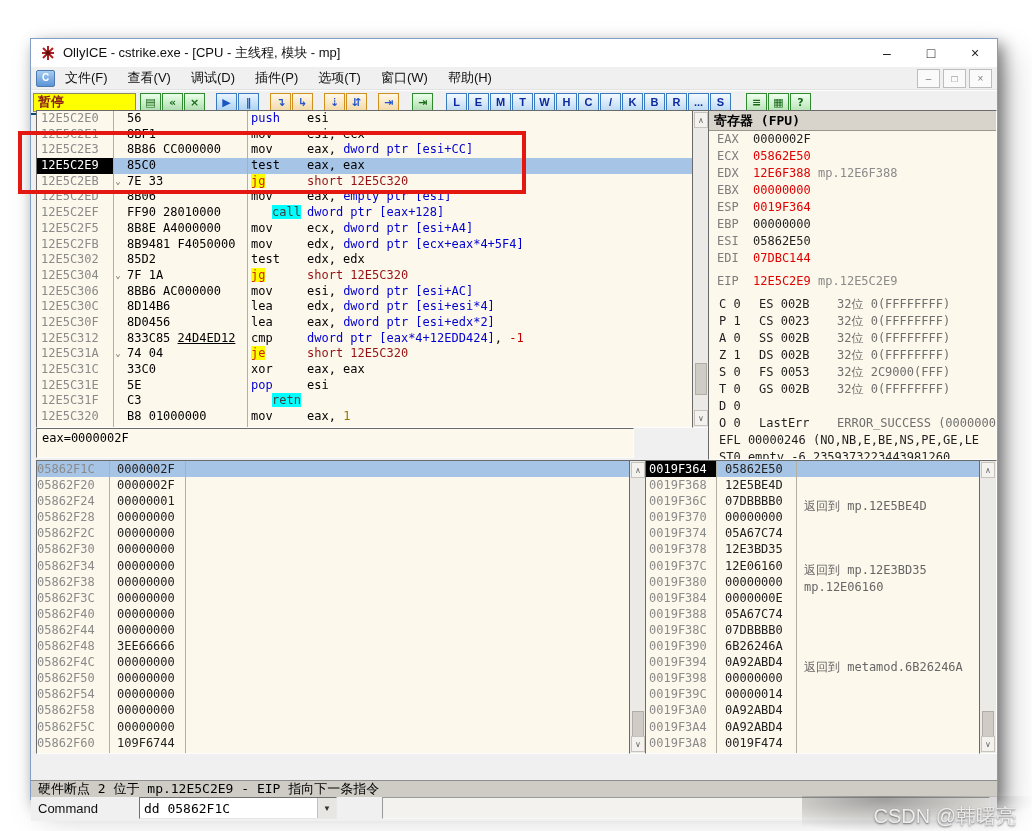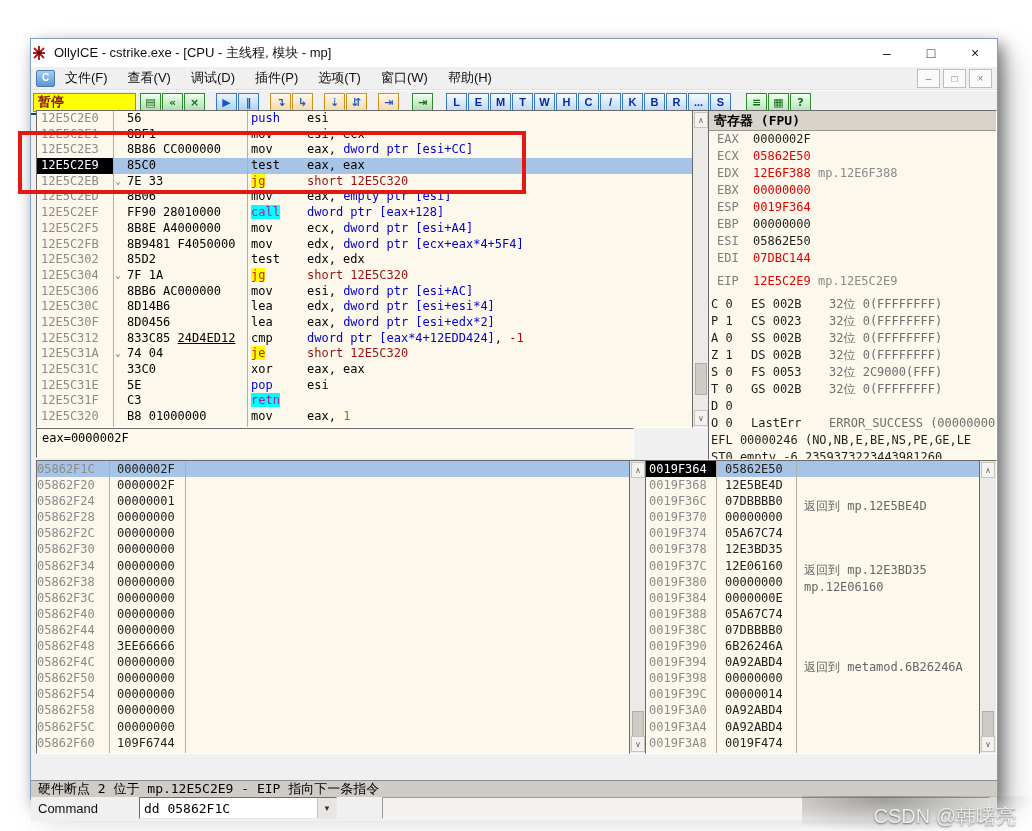--- a/index.html
+++ b/index.html
@@ -1,21 +1,21 @@
 <!DOCTYPE html>
 <html><head>
 <meta charset="utf-8">
 <style>
   html,body{margin:0;padding:0;background:#fff;}
   #canvas{position:relative;width:1032px;height:831px;background:#ffffff;overflow:hidden;
           font-family:"Liberation Sans",sans-serif;}
   
   .win{position:absolute;left:30px;top:38px;width:966px;height:760px;background:#f0f0f0;
        border:1px solid #7fa0c4;box-shadow:5px 6px 14px rgba(0,0,0,.45),12px 16px 30px rgba(0,0,0,.22);}
-  .titlebar{height:28px;background:#ffffff;display:flex;align-items:center;}
+  .titlebar{height:28px;background:#ffffff;display:flex;align-items:center;padding-left:9px;}
   .title{font-size:13px;color:#101010;margin-left:7px;white-space:nowrap;}
   .wbtns{margin-left:auto;display:flex;}
   .wbtn{width:44px;height:28px;display:flex;align-items:center;justify-content:center;
         font-size:14px;color:#222;}
   .menubar{height:22px;background:#f0f0f0;display:flex;align-items:center;padding-left:5px;
            font-size:13px;border-bottom:1px solid #e2e2e2;}
   .mdiicon{width:17px;height:15px;background:linear-gradient(#a6cdf2,#5b94d6);border:1px solid #4a7ab0;
            color:#fff;font:bold 10px/14px "Liberation Sans",sans-serif;text-align:center;border-radius:2px;flex:none;}
   .mitem{padding:0 10px;color:#101010;white-space:nowrap;}
   .mdibtns{margin-left:auto;display:flex;gap:3px;padding-right:5px;}
@@ -50,31 +50,31 @@
   .drow{height:15.7px;line-height:15.7px;display:flex;white-space:nowrap;}
   .drow.sel{background:#a6c4e6;}
   .da{width:76px;padding-left:4px;box-sizing:border-box;color:#8a8a8a;flex:none;}
   .dasel{background:#000;color:#fff;}
   .dch{width:10px;flex:none;color:#555;font-size:9px;text-align:center;}
   .dhx{width:124px;flex:none;overflow:hidden;padding-left:4px;box-sizing:border-box;}
   .dhx .u{text-decoration:underline;}
   .dmn{width:60px;flex:none;padding-left:4px;box-sizing:border-box;}
   .m-k{color:#000;}.m-b{color:#0000d0;}
   .m-y{background:#ffff00;color:#d42012;}
-  .m-c{background:#00ffff;color:#a21caf;}
+  .m-c{background:#00ffff;color:#404040;margin-left:21px;}
   .c-k{color:#000;}.c-b{color:#0000d0;}.c-r{color:#951212;}.c-i{color:#c00000;}.c-g{color:#8f7700;}
   
   .rhdr{height:19px;background:#d8d4cc;border-bottom:1px solid #9a968e;
         font:bold 13px/19px "DejaVu Sans Mono",monospace;padding-left:5px;}
   .rrow{height:17px;line-height:17px;padding-left:8px;white-space:nowrap;}
   .rn{color:#7d7d7d;display:inline-block;width:36px;}
   .v-k{color:#1f1f1f;}.v-r{color:#e00000;}
   .rc{color:#8a8a8a;}
   .rgap{height:6px;}
-  .frow{height:17px;line-height:17px;padding-left:2px;white-space:nowrap;color:#1f1f1f;}
+  .frow{height:17px;line-height:17px;padding-left:10px;white-space:nowrap;color:#1f1f1f;}
   .ff{display:inline-block;width:40px;}
   .fs{display:inline-block;width:78px;}
   .fr{color:#6f6f6f;}
   
   .mrow{height:16.1px;line-height:16.1px;display:flex;white-space:nowrap;}
   .mrow.sel{background:#a6c4e6;}
   .ma{width:72px;box-sizing:border-box;color:#8a8a8a;flex:none;}
   .mv{padding-left:8px;color:#222;}
   
   .srow{height:16.1px;line-height:16.1px;display:flex;white-space:nowrap;}

